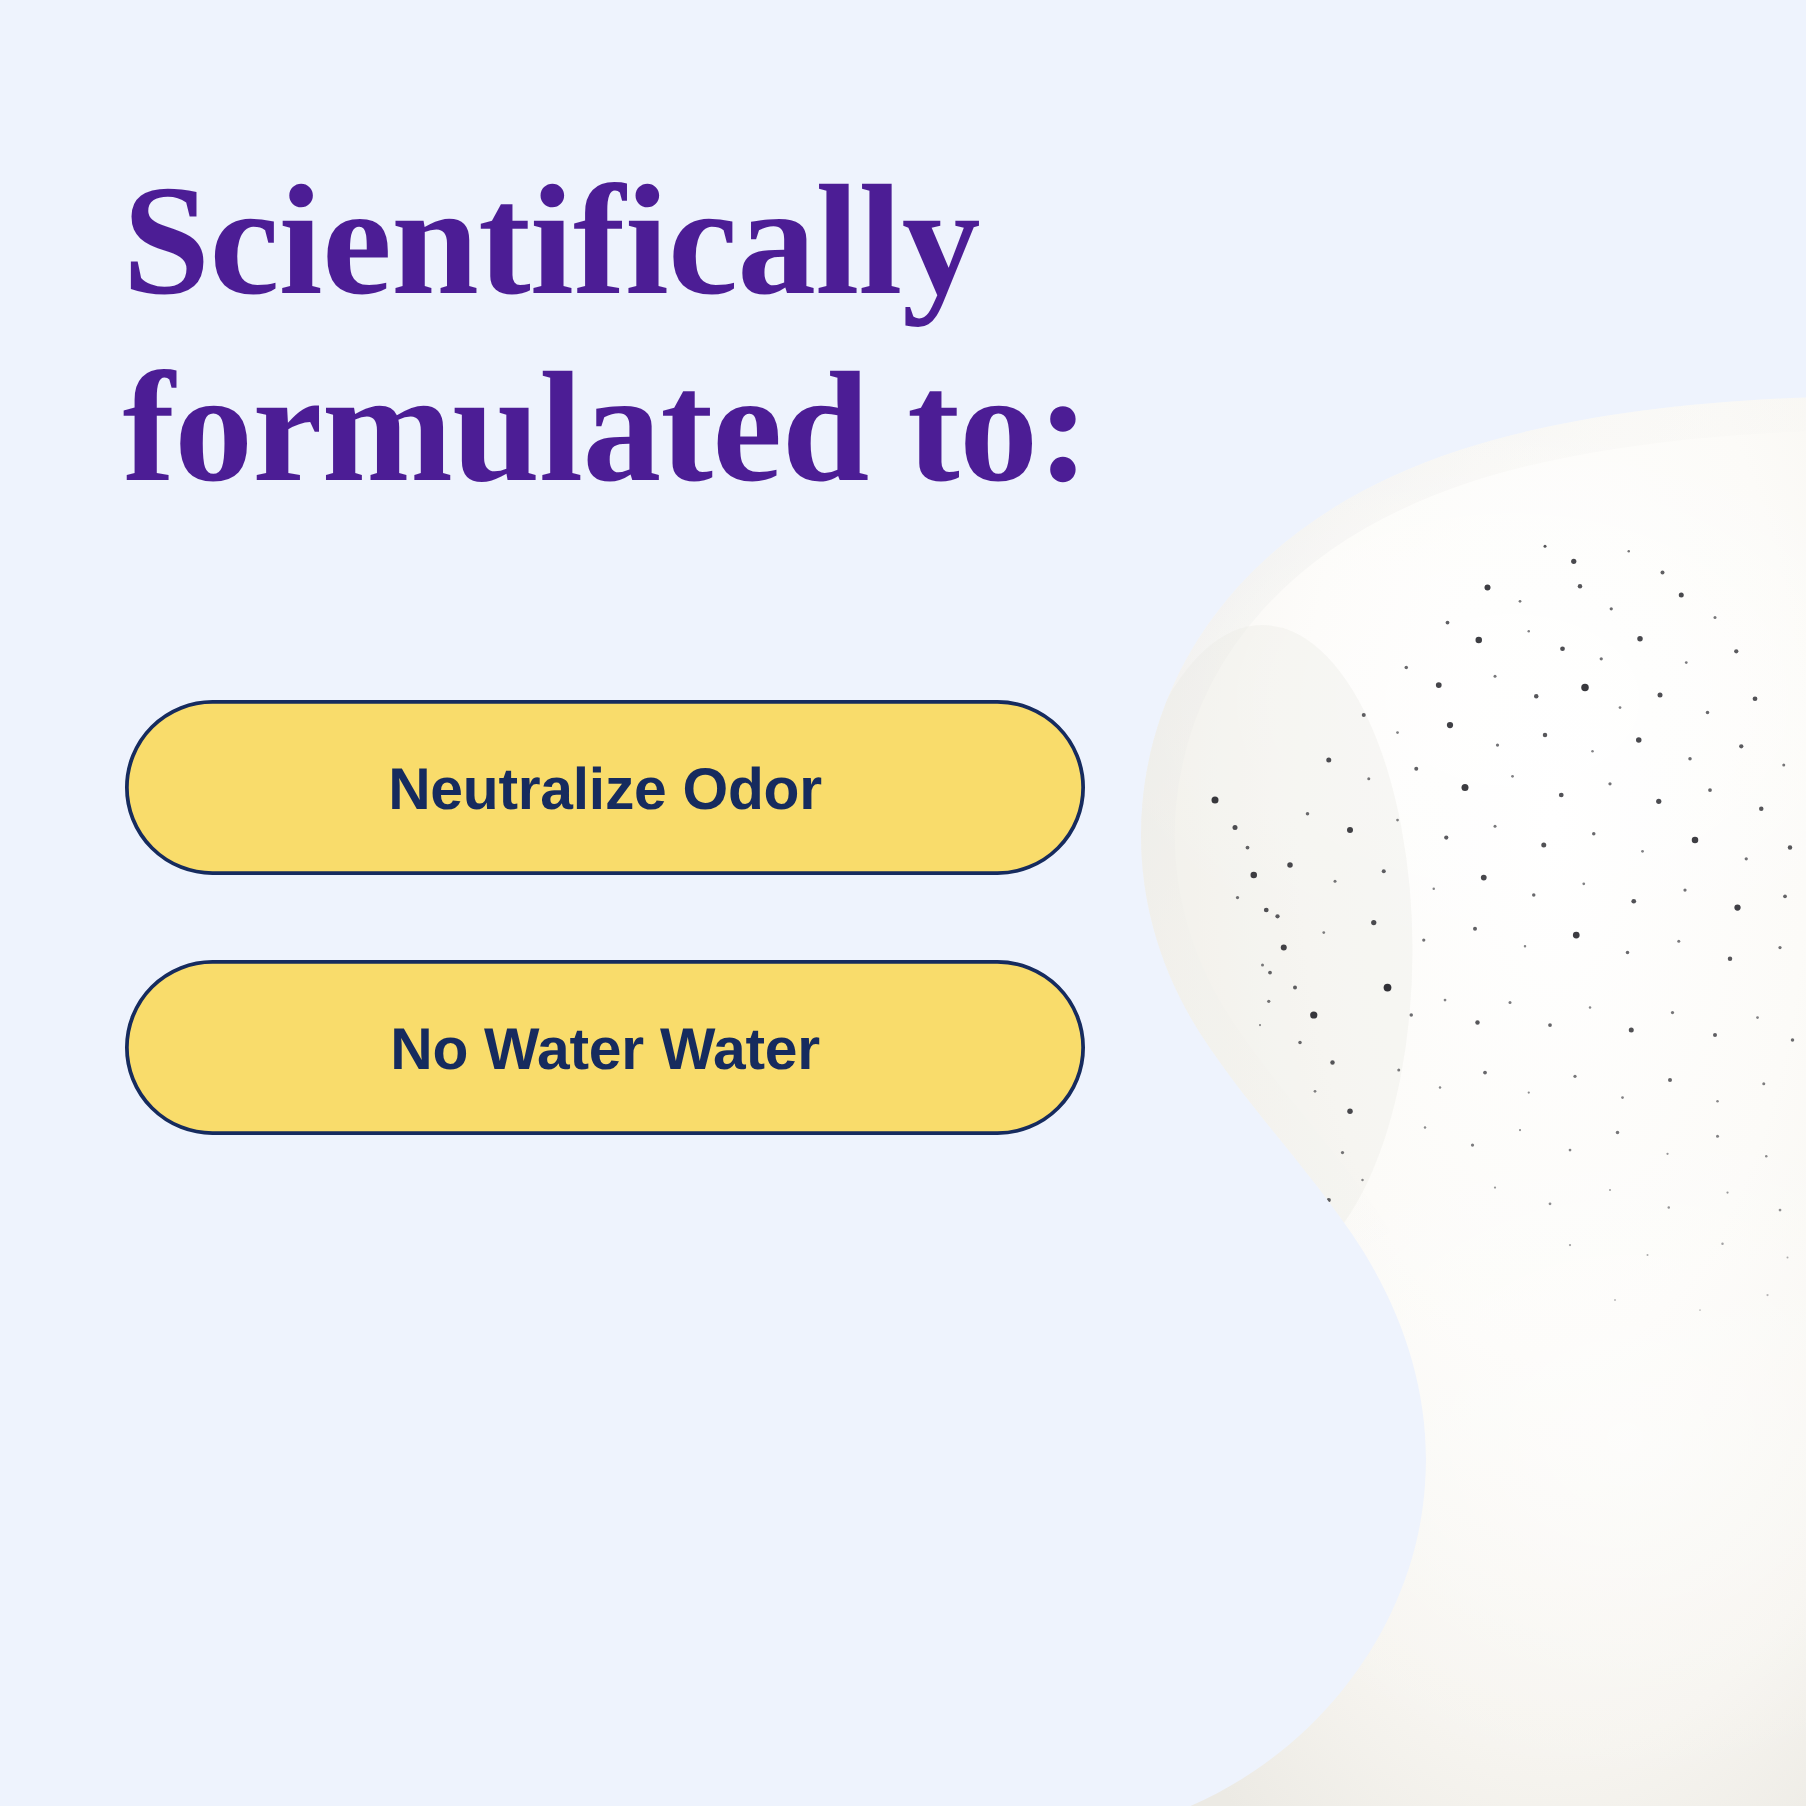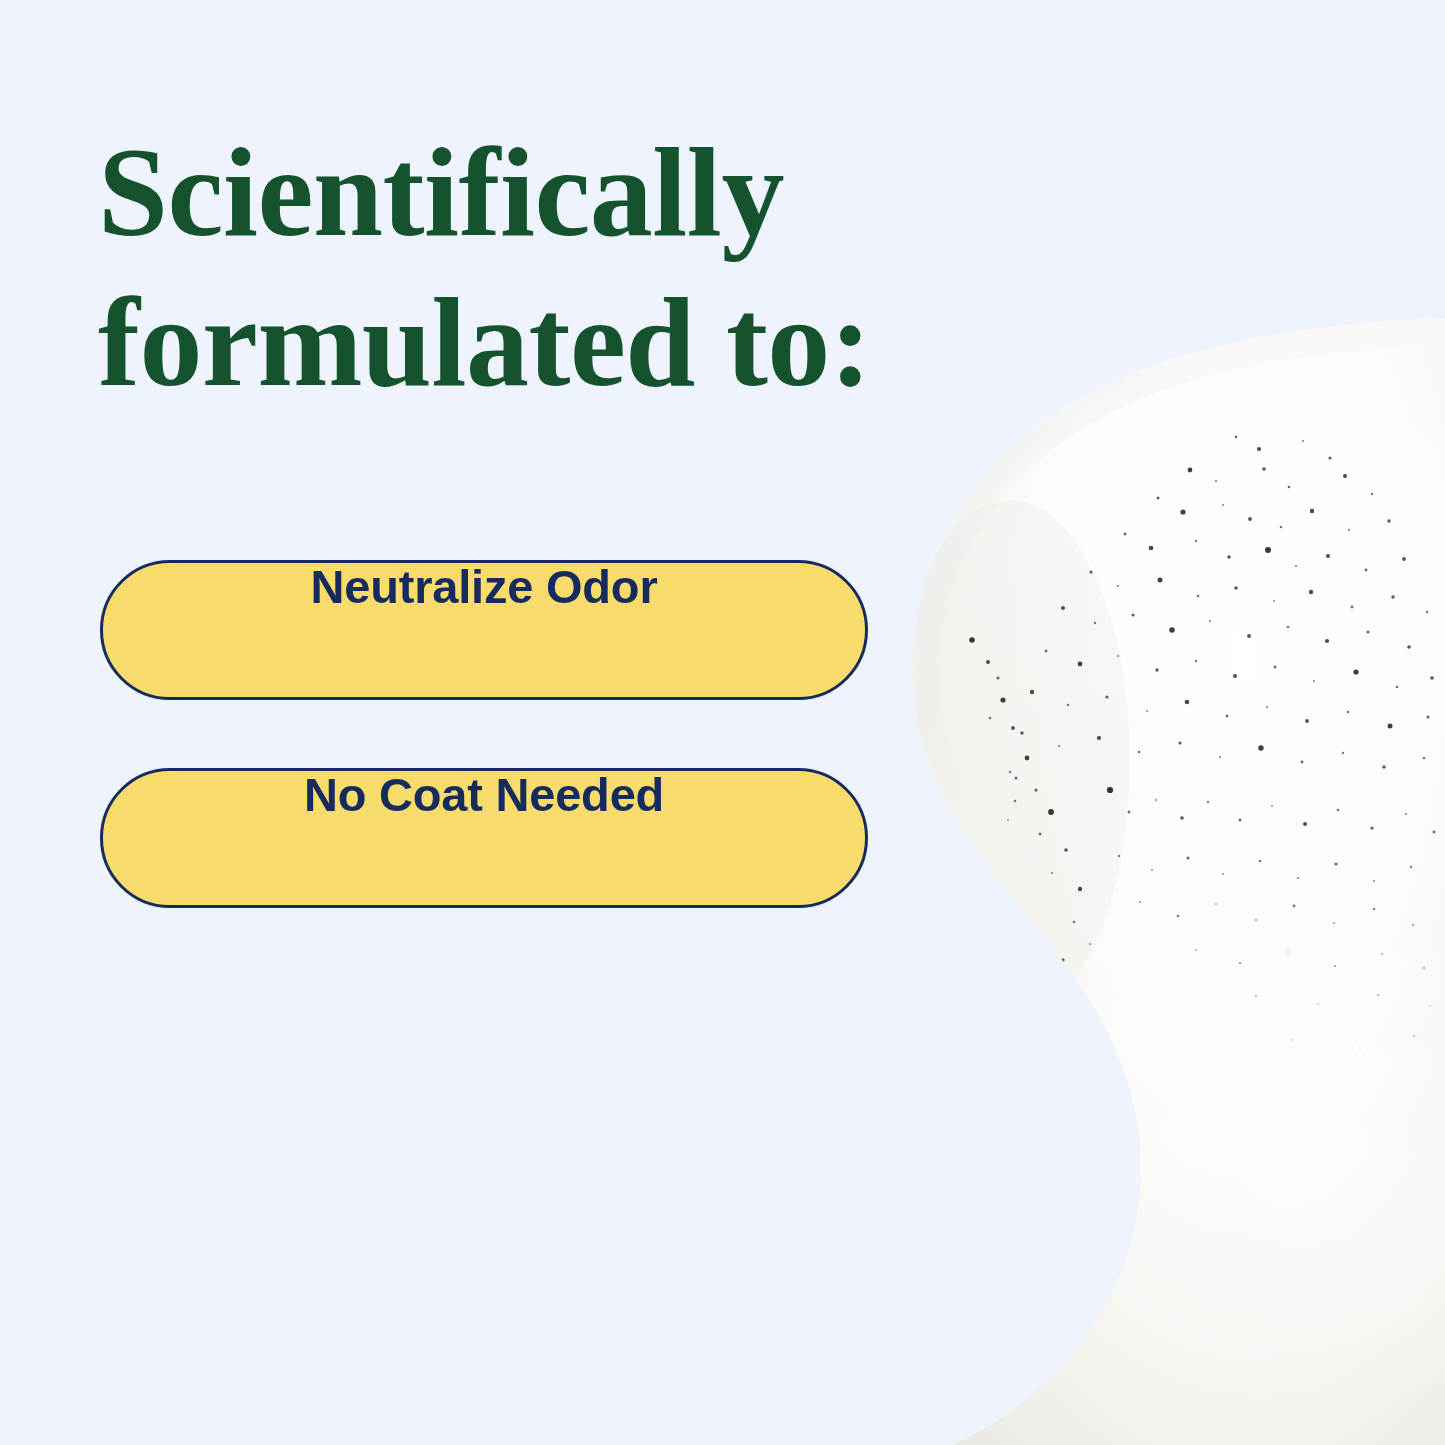--- a/index.html
+++ b/index.html
@@ -42,21 +42,21 @@
     position: absolute;
     left: 98px;
     top: 118px;
     width: 880px;
     margin: 0;
     font-family: "Liberation Serif", "DejaVu Serif", serif;
     font-weight: 700;
     font-size: 126px;
     line-height: 150px;
     letter-spacing: -0.5px;
-    color: #14532d;
+    color: #4c1d95;
     white-space: pre-line;
   }
 
   
   .pill-list {
     position: absolute;
     left: 100px;
     top: 560px;
     width: 768px;
     margin: 0;
@@ -66,21 +66,21 @@
   .pill {
     position: relative;
     box-sizing: border-box;
     width: 768px;
     height: 140px;
     margin-bottom: 68px;
     background: #f9dc6b;
     border: 3.5px solid #162b5e;
     border-radius: 70px;
     display: flex;
-    align-items: flex-start;
+    align-items: center;
     justify-content: center;
   }
   .pill:last-child {
     margin-bottom: 0;
   }
   .pill-label {
     font-family: "Liberation Sans", sans-serif;
     font-weight: 700;
     font-size: 47px;
     letter-spacing: -0.2px;
@@ -297,17 +297,17 @@
   </div>
 
   <h1 class="heading">Scientifically
 formulated to:</h1>
 
   <ul class="pill-list">
     <li class="pill">
       <span class="pill-label">Neutralize Odor</span>
     </li>
     <li class="pill">
-      <span class="pill-label">No Coat Needed</span>
+      <span class="pill-label">No Water Water</span>
     </li>
   </ul>
 
 </div>
 
 </body></html>

